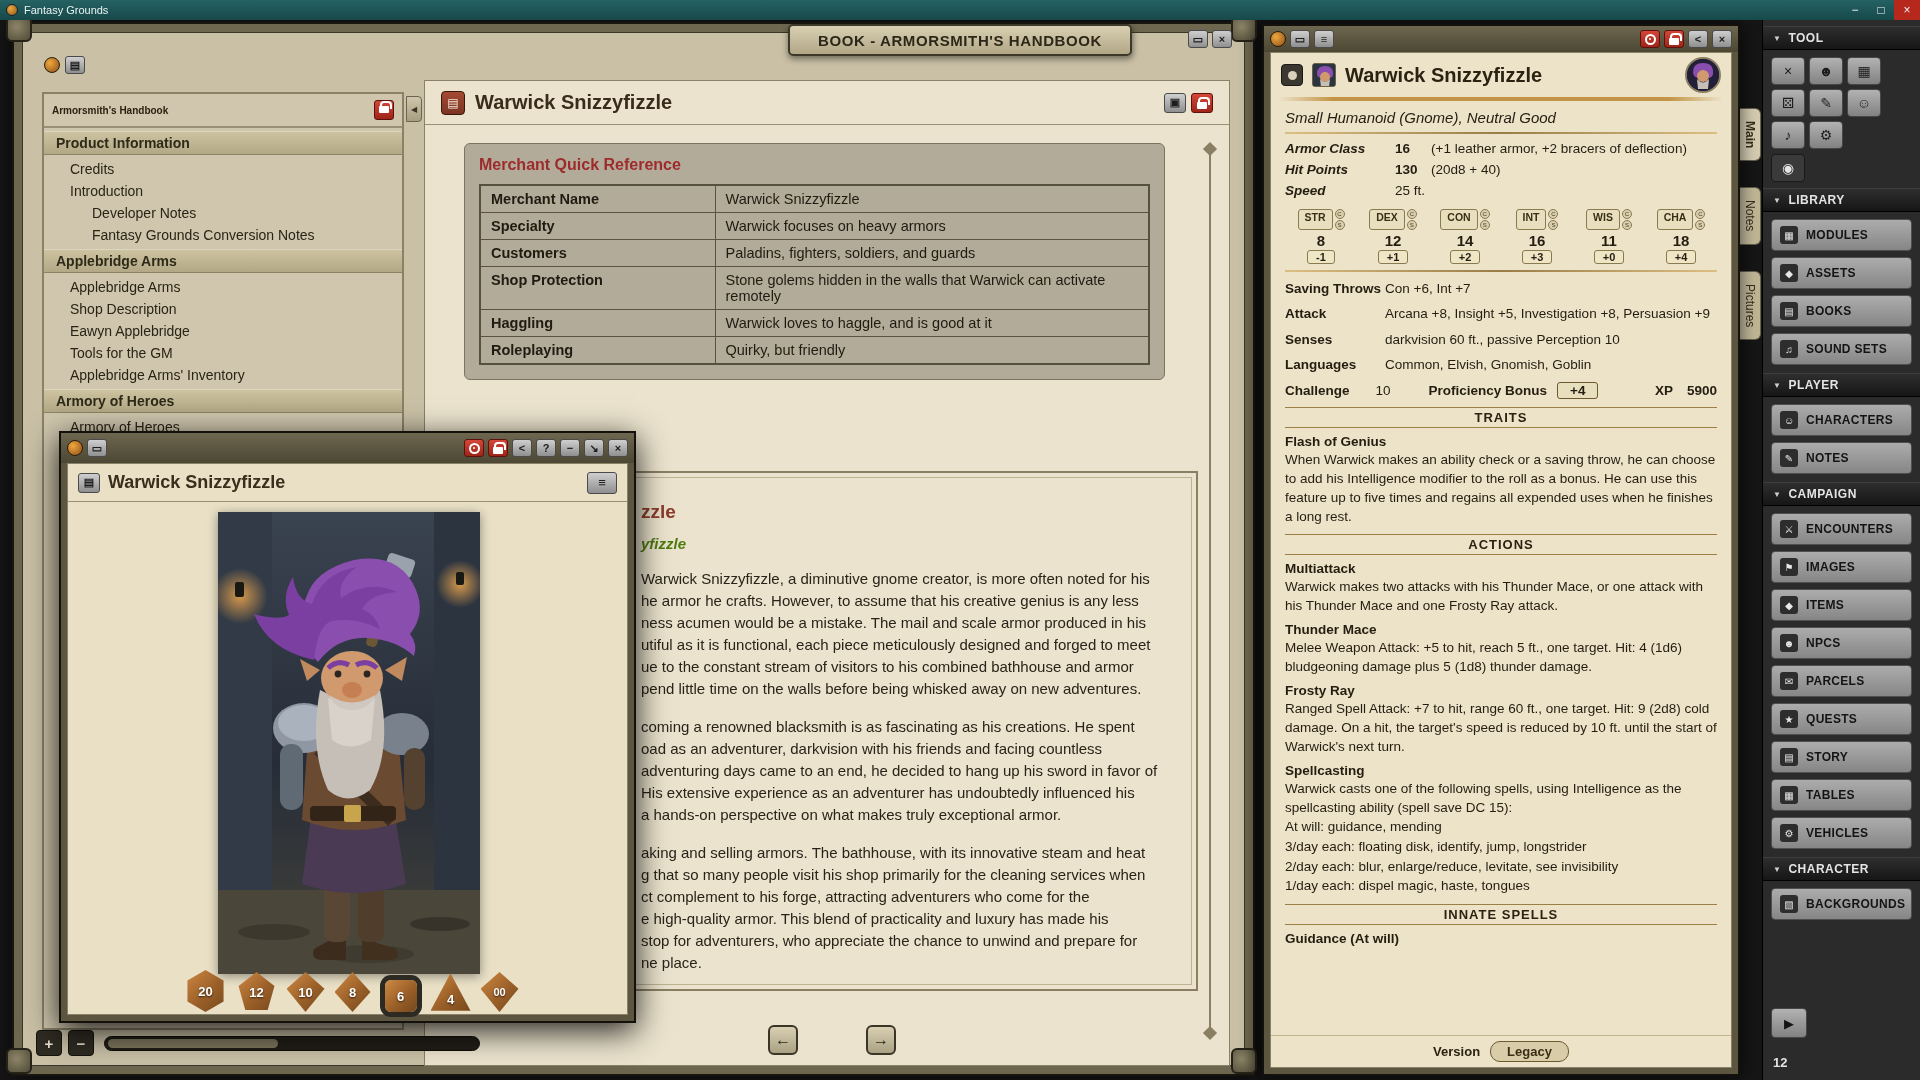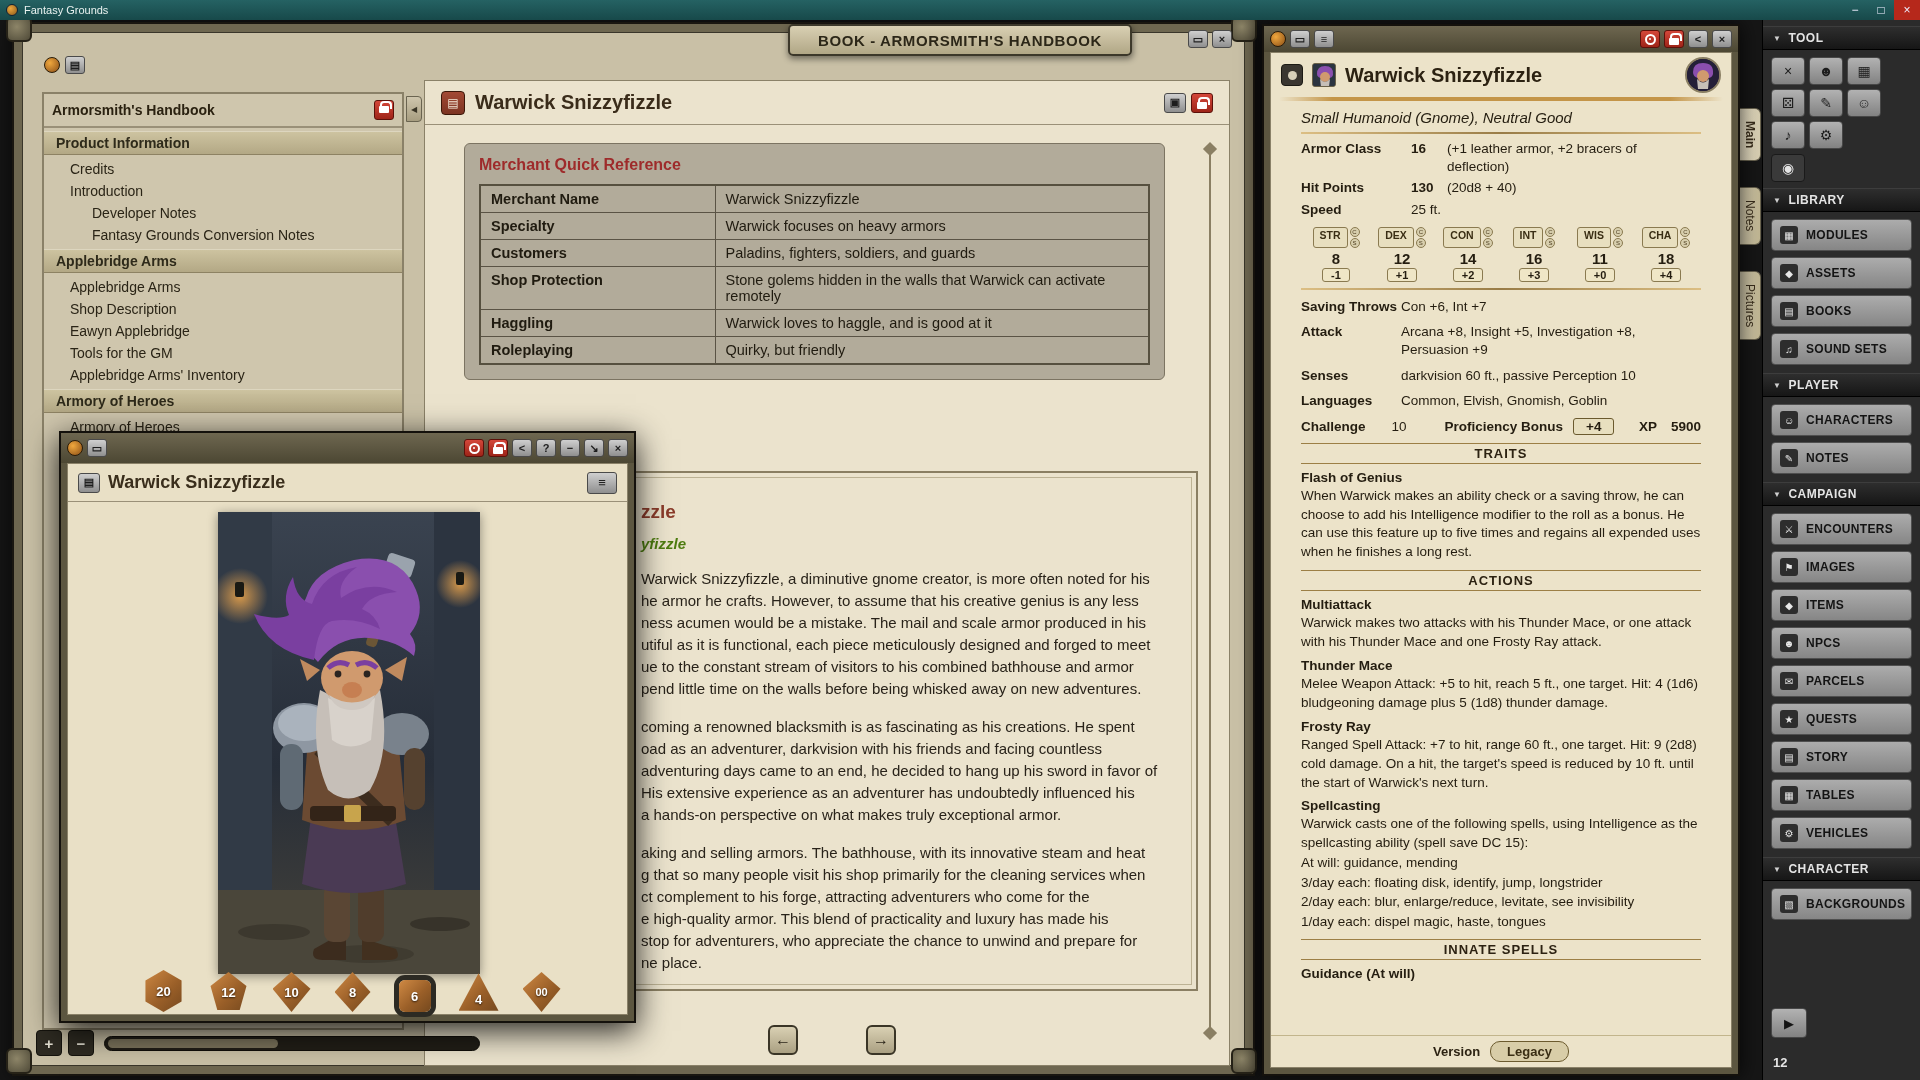--- a/index.html
+++ b/index.html
@@ -37,21 +37,21 @@
   .lockg { position:relative; width:10px; height:7px; background:#fff; border-radius:1px; margin-top:5px; }
   .lockg::before { content:""; position:absolute; left:1px; top:-5px; width:8px; height:6px;
     border:2px solid #fff; border-bottom:none; border-radius:4px 4px 0 0; }
   .radialg { width:11px; height:11px; border:2px solid #fff; border-radius:50%; position:relative; }
   .radialg::after { content:""; position:absolute; left:2.5px; top:2.5px; width:2px; height:2px; background:#fff; border-radius:50%; }
 
   
   .toc { position:absolute; left:42px; top:92px; width:362px; height:938px; z-index:3;
     background:#cfc6ad; border:2px solid #8a8168; }
   .toc-head { display:flex; align-items:center; padding:6px 8px; border-bottom:2px solid #9a9078; }
-  .toc-title { font-weight:bold; font-size:14px; color:#2a2110; }
+  .toc-title { font-weight:bold; font-size:10px; color:#2a2110; }
   .toc-lock { margin-left:auto; width:20px; height:20px; display:flex; align-items:flex-start; justify-content:center; border-radius:3px; }
   .toc-row { font-size:14px; color:#2a2416; padding:3px 8px 3px 26px; white-space:nowrap; overflow:hidden; }
   .toc-row.section { background:linear-gradient(#cdc3a0,#b3a885); border-top:1px solid #ddd6bf;
     border-bottom:1px solid #8d8263; font-weight:bold; padding-left:12px; margin:3px 0; color:#2e2a1a; }
   .toc-row.subitem { padding-left:48px; }
   .toc-collapse { position:absolute; left:406px; top:96px; width:16px; height:26px; z-index:3;
     background:linear-gradient(#cfc6ad,#a79d80); border:1px solid #6a6450; border-radius:0 4px 4px 0;
     display:flex; align-items:center; justify-content:center; font-size:8px; color:#3a3526; }
 
   
@@ -106,21 +106,21 @@
     background:linear-gradient(#cfcfcf,#8f8f8f); border:1px solid #4a4a4a; border-radius:3px;
     font-size:11px; font-weight:bold; color:#1d1d1d; align-items:center; }
   .pwin-inner { position:absolute; left:6px; right:6px; top:30px; bottom:6px; background:#e9e0c6; border:1px solid #8a8168; }
   .pwin-head { height:38px; display:flex; align-items:center; gap:8px; padding:0 10px; border-bottom:1px solid #9a9078; }
   .pwin-title { font-weight:bold; font-size:18px; color:#3a2e1c; }
   .pwin-menu { margin-left:auto; width:30px; height:22px; display:flex; align-items:center; justify-content:center;
     background:linear-gradient(#cfcfcf,#8f8f8f); border:1px solid #4a4a4a; border-radius:3px; font-size:13px; color:#222; }
   .portrait { position:absolute; left:150px; top:48px; width:262px; height:462px; box-shadow:0 2px 10px rgba(0,0,0,.4); }
 
   .dice-row { position:absolute; left:8px; right:0; bottom:2px; display:flex; justify-content:center;
-    align-items:flex-end; gap:24px; }
+    align-items:flex-end; gap:10px; }
   .die { position:relative; width:40px; height:40px; display:flex; align-items:center; justify-content:center;
     color:#fff; font-weight:bold; font-size:13px; text-shadow:0 1px 2px rgba(0,0,0,.7);
     background:linear-gradient(135deg,#d08a44,#9a5f28 55%,#74481e); }
   .die.d20 { clip-path:polygon(50% 0,93% 25%,93% 75%,50% 100%,7% 75%,7% 25%); width:42px; height:42px; }
   .die.d12 { clip-path:polygon(50% 0,95% 35%,78% 95%,22% 95%,5% 35%); }
   .die.d10,.die.d100 { clip-path:polygon(50% 0,100% 42%,50% 100%,0 42%); width:38px; }
   .die.d100 { font-size:11px; }
   .die.d8 { clip-path:polygon(50% 0,100% 50%,50% 100%,0 50%); width:36px; }
   .die.d6 { width:32px; height:32px; border-radius:6px; box-shadow:0 0 0 5px #2c2a23; margin:0 4px; }
   .die.d4 { clip-path:polygon(50% 3%,100% 97%,0 97%); align-items:flex-end; padding-bottom:5px; }
@@ -136,24 +136,24 @@
   .npc-title { font-weight:bold; font-size:20px; color:#2c2212; }
   .token-btn { width:22px; height:22px; border-radius:4px; background:#3a3630; border:1px solid #1c1a14;
     display:flex; align-items:center; justify-content:center; }
   .token-btn::after { content:""; width:9px; height:9px; border-radius:50%; background:#d8d0ba; }
   .thumb { width:24px; height:24px; border:1px solid #6a6148; border-radius:3px; overflow:hidden; background:#2b3440; }
   .portrait-circle { margin-left:auto; width:36px; height:36px; border-radius:50%; background:#241f38;
     border:2px solid #8a7f63; overflow:hidden; }
   .hr-strong { height:4px; background:linear-gradient(to right,#ece3c9,#c49548 12%,#c49548 88%,#ece3c9);
     border-radius:2px; margin:0 8px; }
   .hr-thin { height:2px; background:linear-gradient(to right,#d9b877,#8a6a30 50%,#d9b877); opacity:.85; margin:6px 0; }
-  .npc-content { flex:1; padding:8px 30px 0; font-size:13.5px; color:#241d10; overflow:hidden; }
+  .npc-content { flex:1; padding:8px 14px 0; font-size:13.5px; color:#241d10; overflow:hidden; }
   .type-line { font-style:italic; font-size:15px; }
   .stat-row { display:flex; margin:3px 0; line-height:1.35; }
-  .stat-row .lbl { font-weight:bold; min-width:110px; }
+  .stat-row .lbl { font-weight:bold; min-width:110px;font-style:italic; }
   .stat-row .val { font-weight:bold; min-width:36px; }
   .stat-row .det { }
   .d-row { display:flex; margin:8px 0; line-height:1.3; }
   .d-row .lbl { font-weight:bold; min-width:100px; }
   .abl-row { display:flex; justify-content:space-between; margin:8px 2px 6px; }
   .abl { display:flex; flex-direction:column; align-items:center; width:68px; }
   .abl-top { display:flex; gap:2px; }
   .abl-chip { background:#e8dfbf; border:1px solid #8a7a50; border-radius:3px; font-size:10.5px;
     font-weight:bold; padding:1px 6px; color:#3a2e14; }
   .abl-cs { display:flex; flex-direction:column; gap:1px; }

